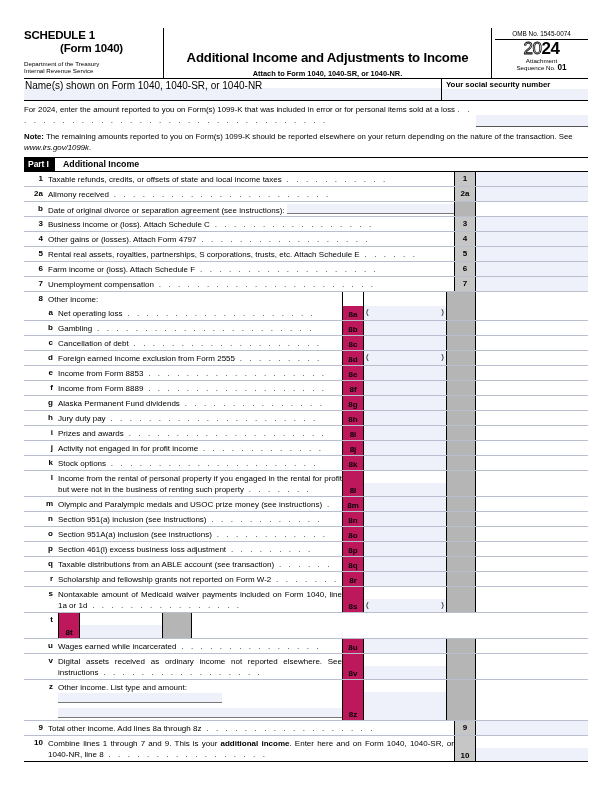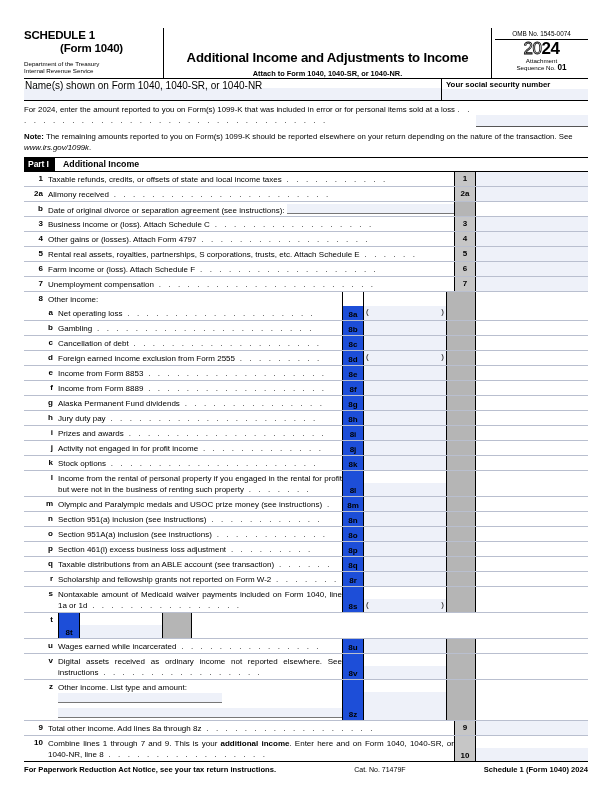--- a/index.html
+++ b/index.html
@@ -249,21 +249,21 @@
     background: #eef1f9;
     box-sizing: border-box;
     position: relative;
   }
   .cellmoney.empty { background: #ffffff; }
 
   
   .subnum {
     width: 22px;
     flex: none;
-    background: #1d4ed8;
+    background: #be185d;
     border-left: 1.2px solid #000;
     border-right: 1.2px solid #000;
     font-size: 8px;
     font-weight: bold;
     text-align: center;
     box-sizing: border-box;
     display: flex;
     align-items: flex-end;
     justify-content: center;
     padding-bottom: 1px;
@@ -670,20 +670,15 @@
     </div>
 
     <div class="row" style="min-height:25px;border-bottom:1.6px solid #000">
       <div class="num">10</div>
       <div class="desc wrap"><span>Combine lines 1 through 7 and 9. This is your </span><b>additional income</b><span>. Enter here and on Form 1040, 1040-SR, or 1040-NR, line 8</span><span class="leader"> . . . . . . . . . . . . . . . . .</span></div>
       <div class="cellnum" style="display:flex;align-items:flex-end;justify-content:center;padding-bottom:1px;padding-top:0">10</div>
       <div class="cellmoney" style="background:linear-gradient(to bottom,#fff 0 12px,#eef1f9 12px 100%)"></div>
     </div>
   </div>
 
-  <div class="footer">
-    <div class="foot-left">For Paperwork Reduction Act Notice, see your tax return instructions.</div>
-    <div class="foot-mid">Cat. No. 71479F</div>
-    <div class="foot-right">Schedule 1 (Form 1040) 2024</div>
-  </div>
 
  </div>
 </div>
 
 </body></html>

